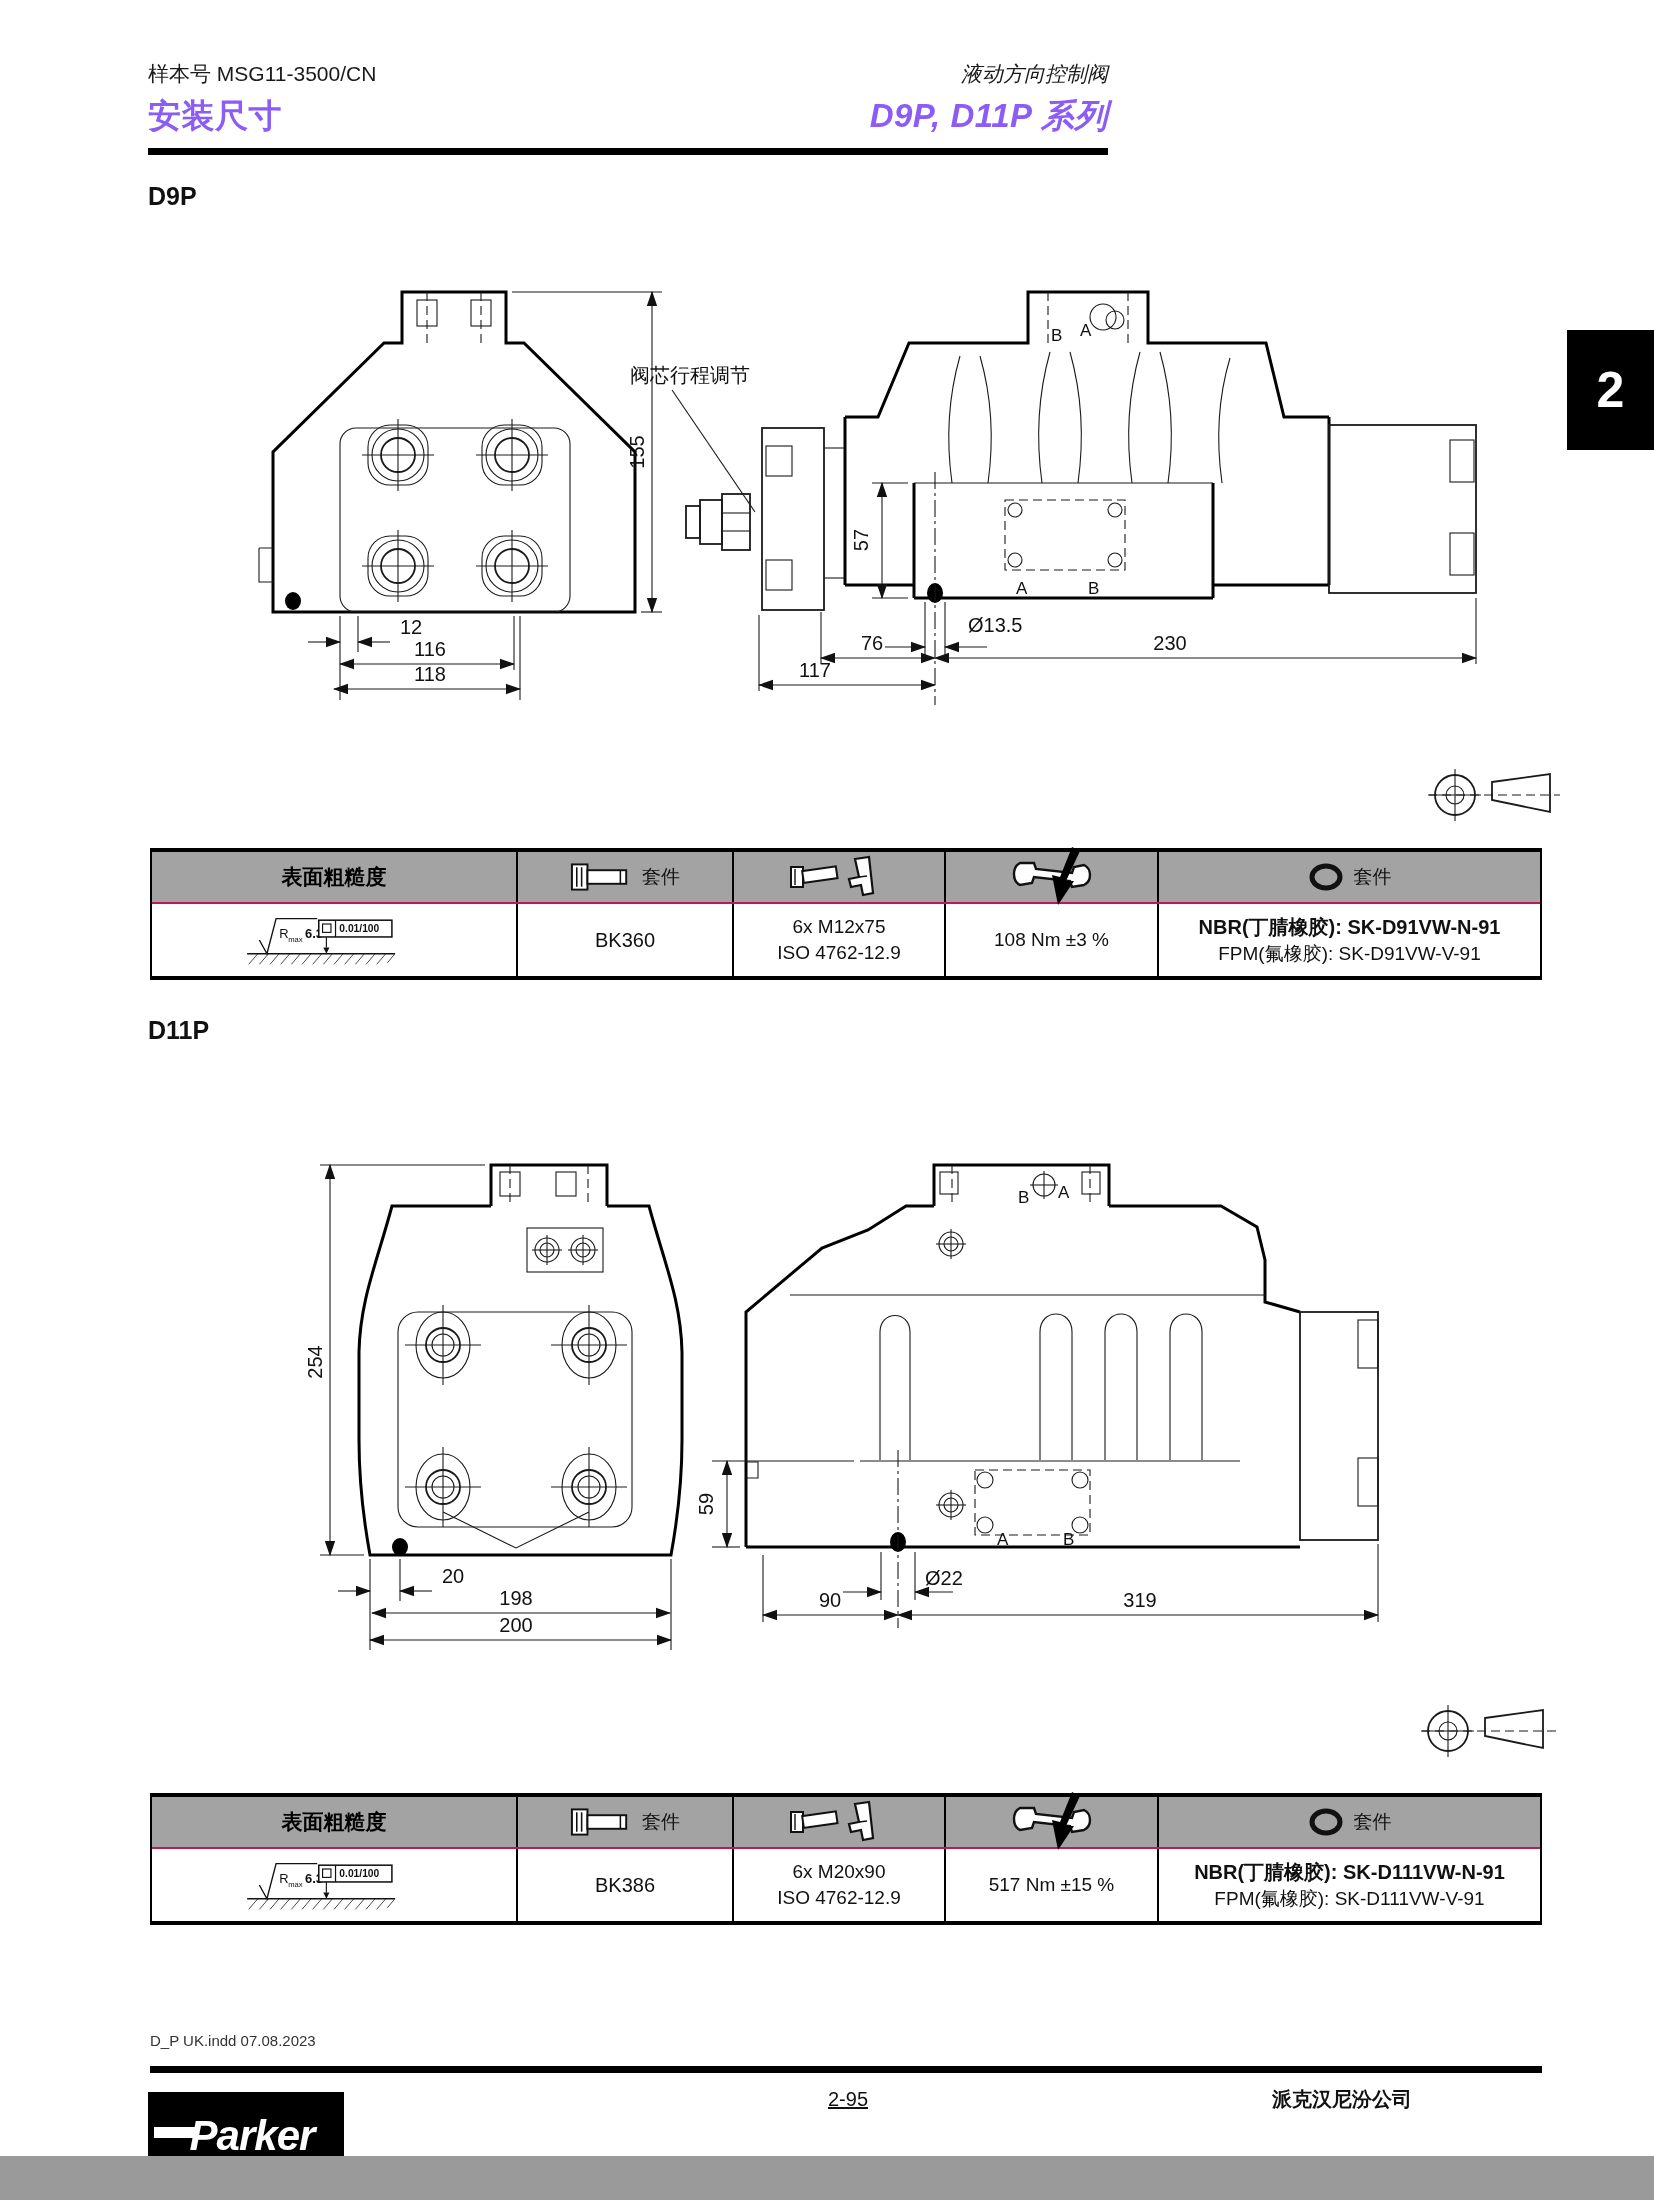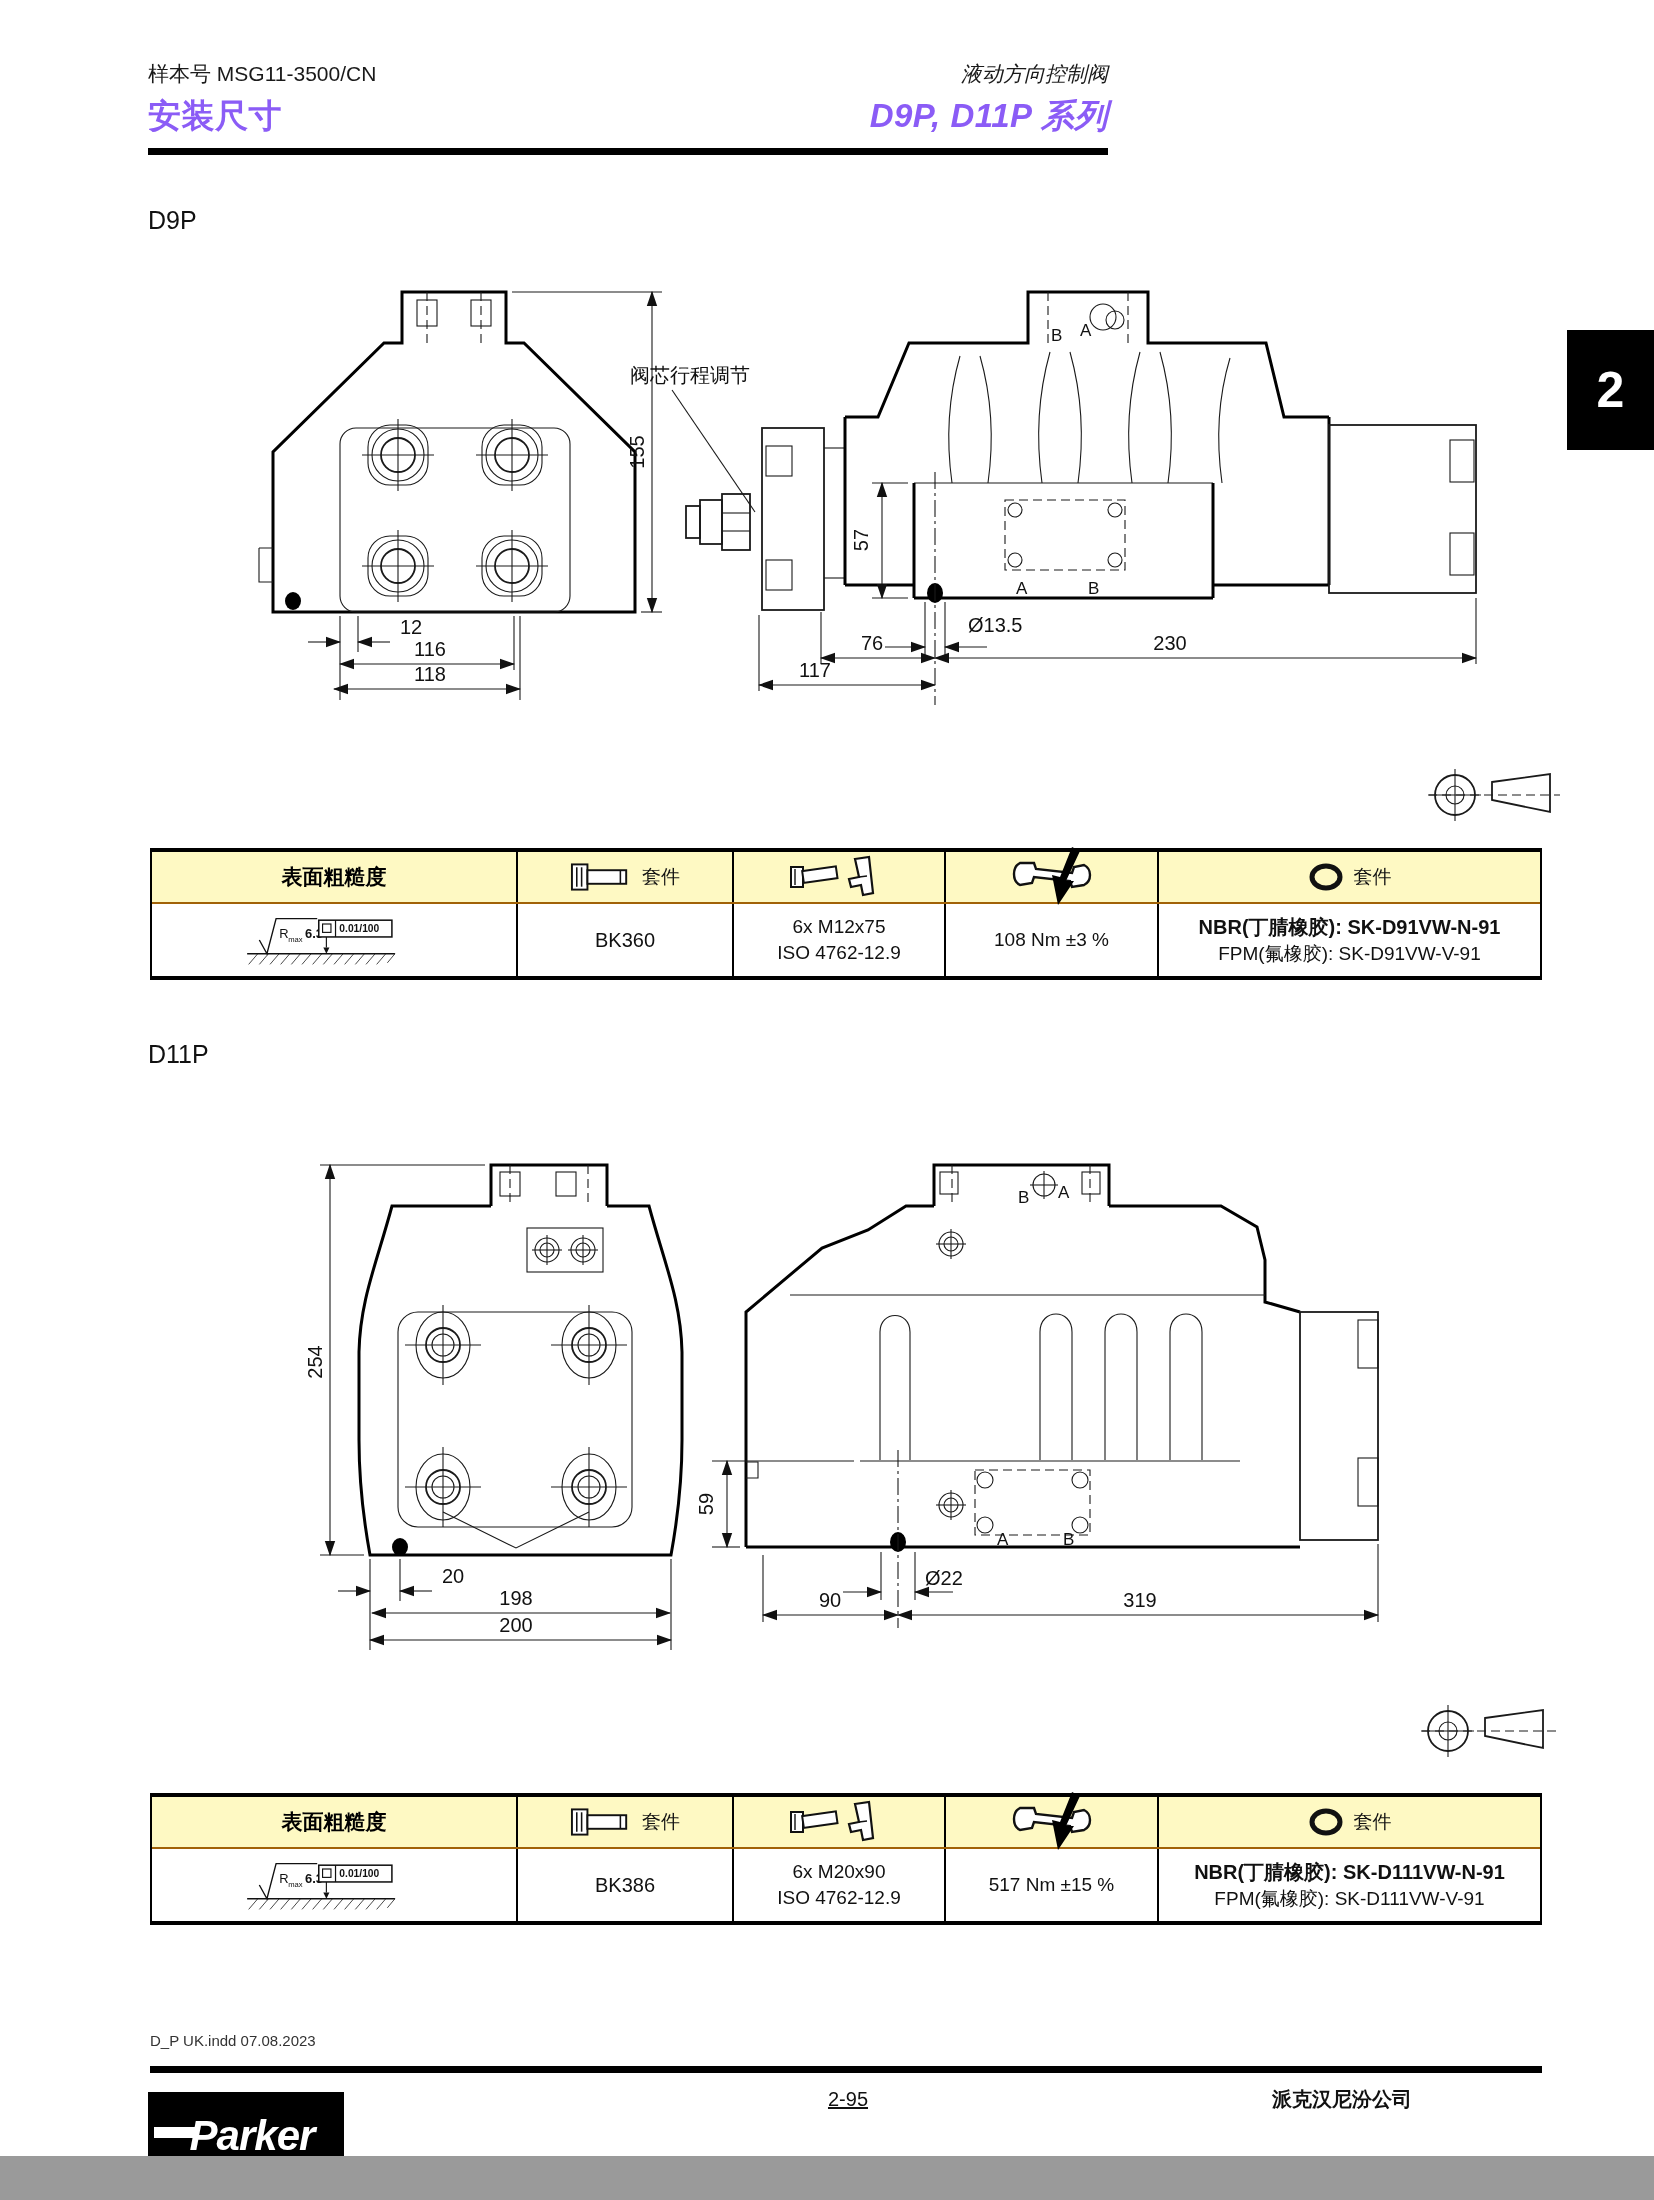--- a/index.html
+++ b/index.html
@@ -4,40 +4,40 @@
 <style>
   html,body { margin:0; padding:0; background:#9a9a9a; }
   .page { position:relative; width:1654px; height:2156px; background:#ffffff;
           font-family:"Liberation Sans", sans-serif; color:#111; overflow:hidden;padding-left:15px; }
   .abs { position:absolute; }
   
   .hdr-small { font-size:21px; color:#1a1a1a; }
   .hdr-big   { font-size:33px; font-weight:bold; color:#8b5cf6; letter-spacing:0.5px; }
   .hdr-right { text-align:right;font-style:italic; }
   .rule { background:#000; }
-  .sec-label { font-size:25px; font-weight:normal;margin-top:24px; }
+  .sec-label { font-size:25px; font-weight:bold; }
   .chapter-tab { background:#000; color:#fff; font-size:50px; font-weight:bold;
                  display:flex; align-items:center; justify-content:center; }
   
   svg.art { position:absolute; left:0; top:0; pointer-events:none; }
   .o3 { fill:none; stroke:#000; stroke-width:3; stroke-linejoin:miter; }
   .o2 { fill:none; stroke:#1a1a1a; stroke-width:1.8; }
   .o1 { fill:none; stroke:#1a1a1a; stroke-width:1.1; }
   .dim { fill:none; stroke:#1a1a1a; stroke-width:1.1; }
   .dsh { stroke-dasharray:9 5; }
   .dd  { stroke-dasharray:17 4 3 4; }
   .dt  { font-size:20px; fill:#111; }
   .pt  { font-size:17px; fill:#111; }
   .ann { font-size:20px; fill:#111; }
   
   .kits-table { position:absolute; left:150px; width:1392px; border:2px solid #000;
                 border-top:4px solid #000; border-bottom:4px solid #000; box-sizing:border-box;
                 background:#fff; }
   .kt-row { display:grid; grid-template-columns:366px 216px 212px 213px auto; }
-  .kt-header { background:#fef9c3; border-bottom:2px solid #a16207; }
+  .kt-header { background:#a3a3a3; border-bottom:2px solid #be185d; }
   .kt-cell { border-right:2px solid #000; display:flex; align-items:center;
              justify-content:center; gap:10px; text-align:center; padding:4px 6px;
              box-sizing:border-box; }
   .kt-cell:last-child { border-right:none; }
   .kt-header .kt-cell { height:50px; }
   .kt-body .kt-cell { height:72px; flex-direction:column; gap:2px; justify-content:center; }
   .kt-head-label { font-size:21px; font-weight:bold; color:#000; }
   .kt-kit-label { font-size:19px; color:#111; }
   .kt-txt { font-size:20px; }
   .kt-line { font-size:19px; line-height:24px; }

